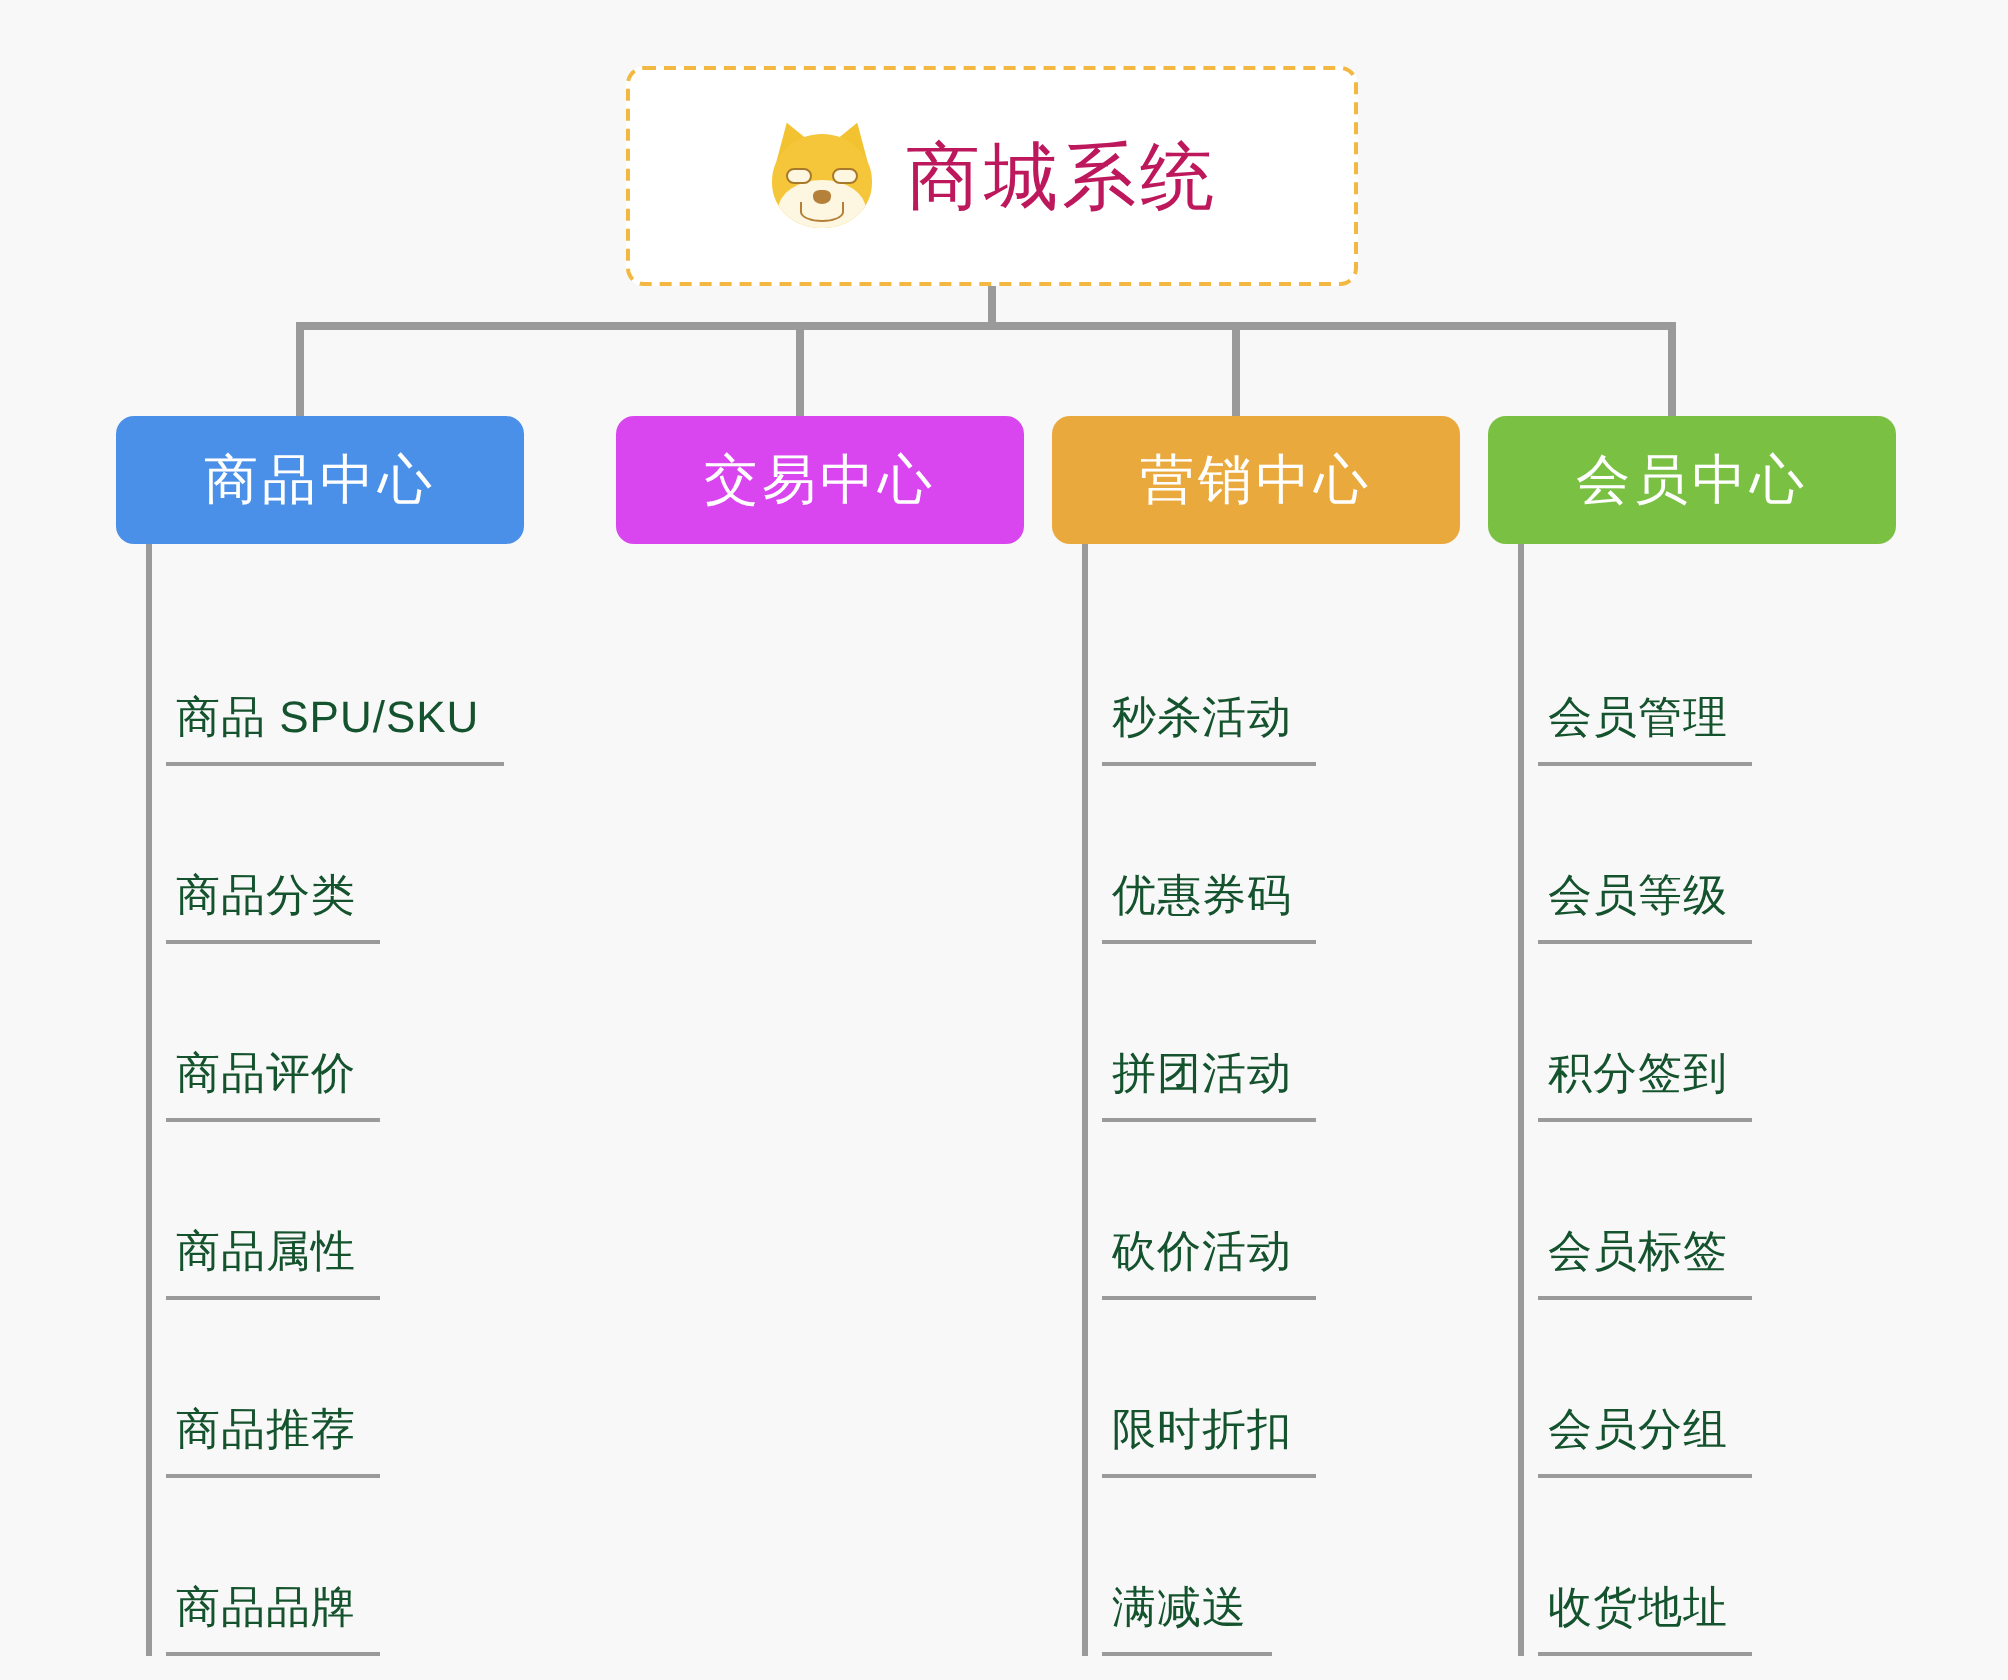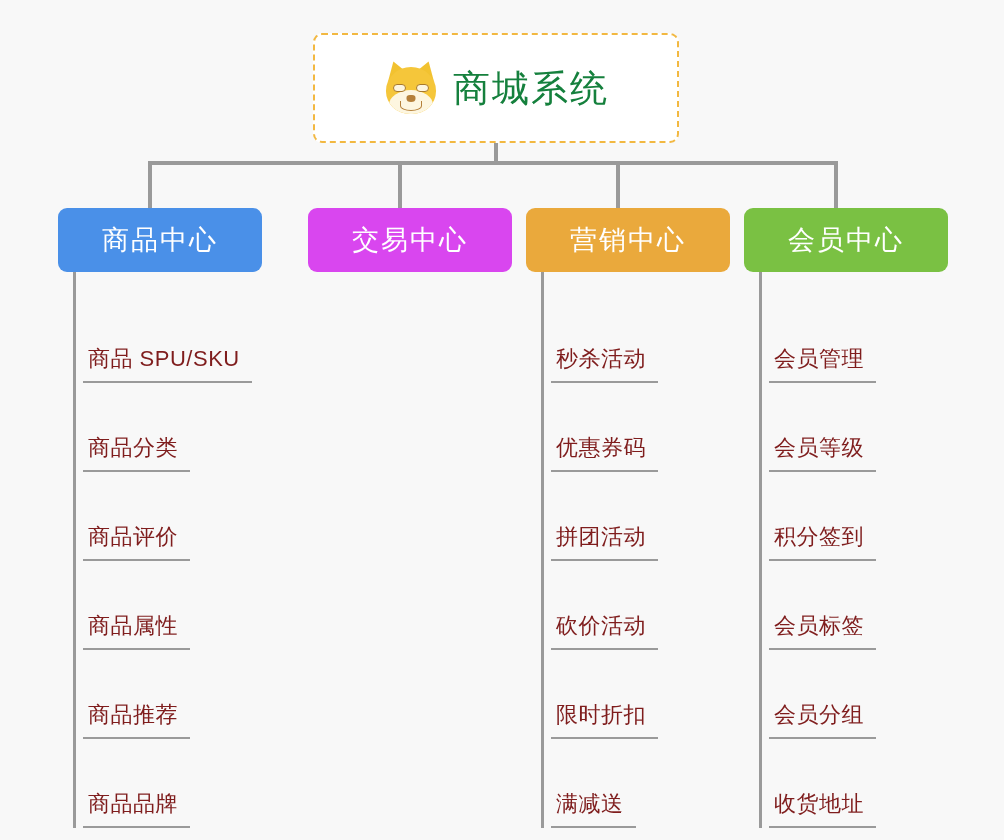--- a/index.html
+++ b/index.html
@@ -30,21 +30,21 @@
     background: #ffffff;
     border: 2px dashed #f2b841;
     border-radius: 9px;
     display: flex;
     align-items: center;
     justify-content: center;
     gap: 14px;
   }
   .root-title {
     font-size: 37px;
-    color: #15803d;
+    color: #be185d;
     letter-spacing: 2px;
     line-height: 1;
     white-space: nowrap;
   }
 
   
   .shiba {
     position: relative;
     width: 56px;
     height: 56px;
@@ -170,21 +170,21 @@
     display: flex;
     align-items: flex-end;
     padding-left: 33px;
   }
   .leaf-inner {
     display: inline-block;
     border-bottom: 2px solid #9a9a9a;
     padding: 0 12px 7px 5px;
     margin-left: -26px;
     font-size: 22px;
-    color: #7f1d1d;
+    color: #14532d;
     white-space: nowrap;
     letter-spacing: 0.5px;
     margin-top: 48px;
   }
 </style>
 </head>
 <body>
 
 <div class="canvas">
 

